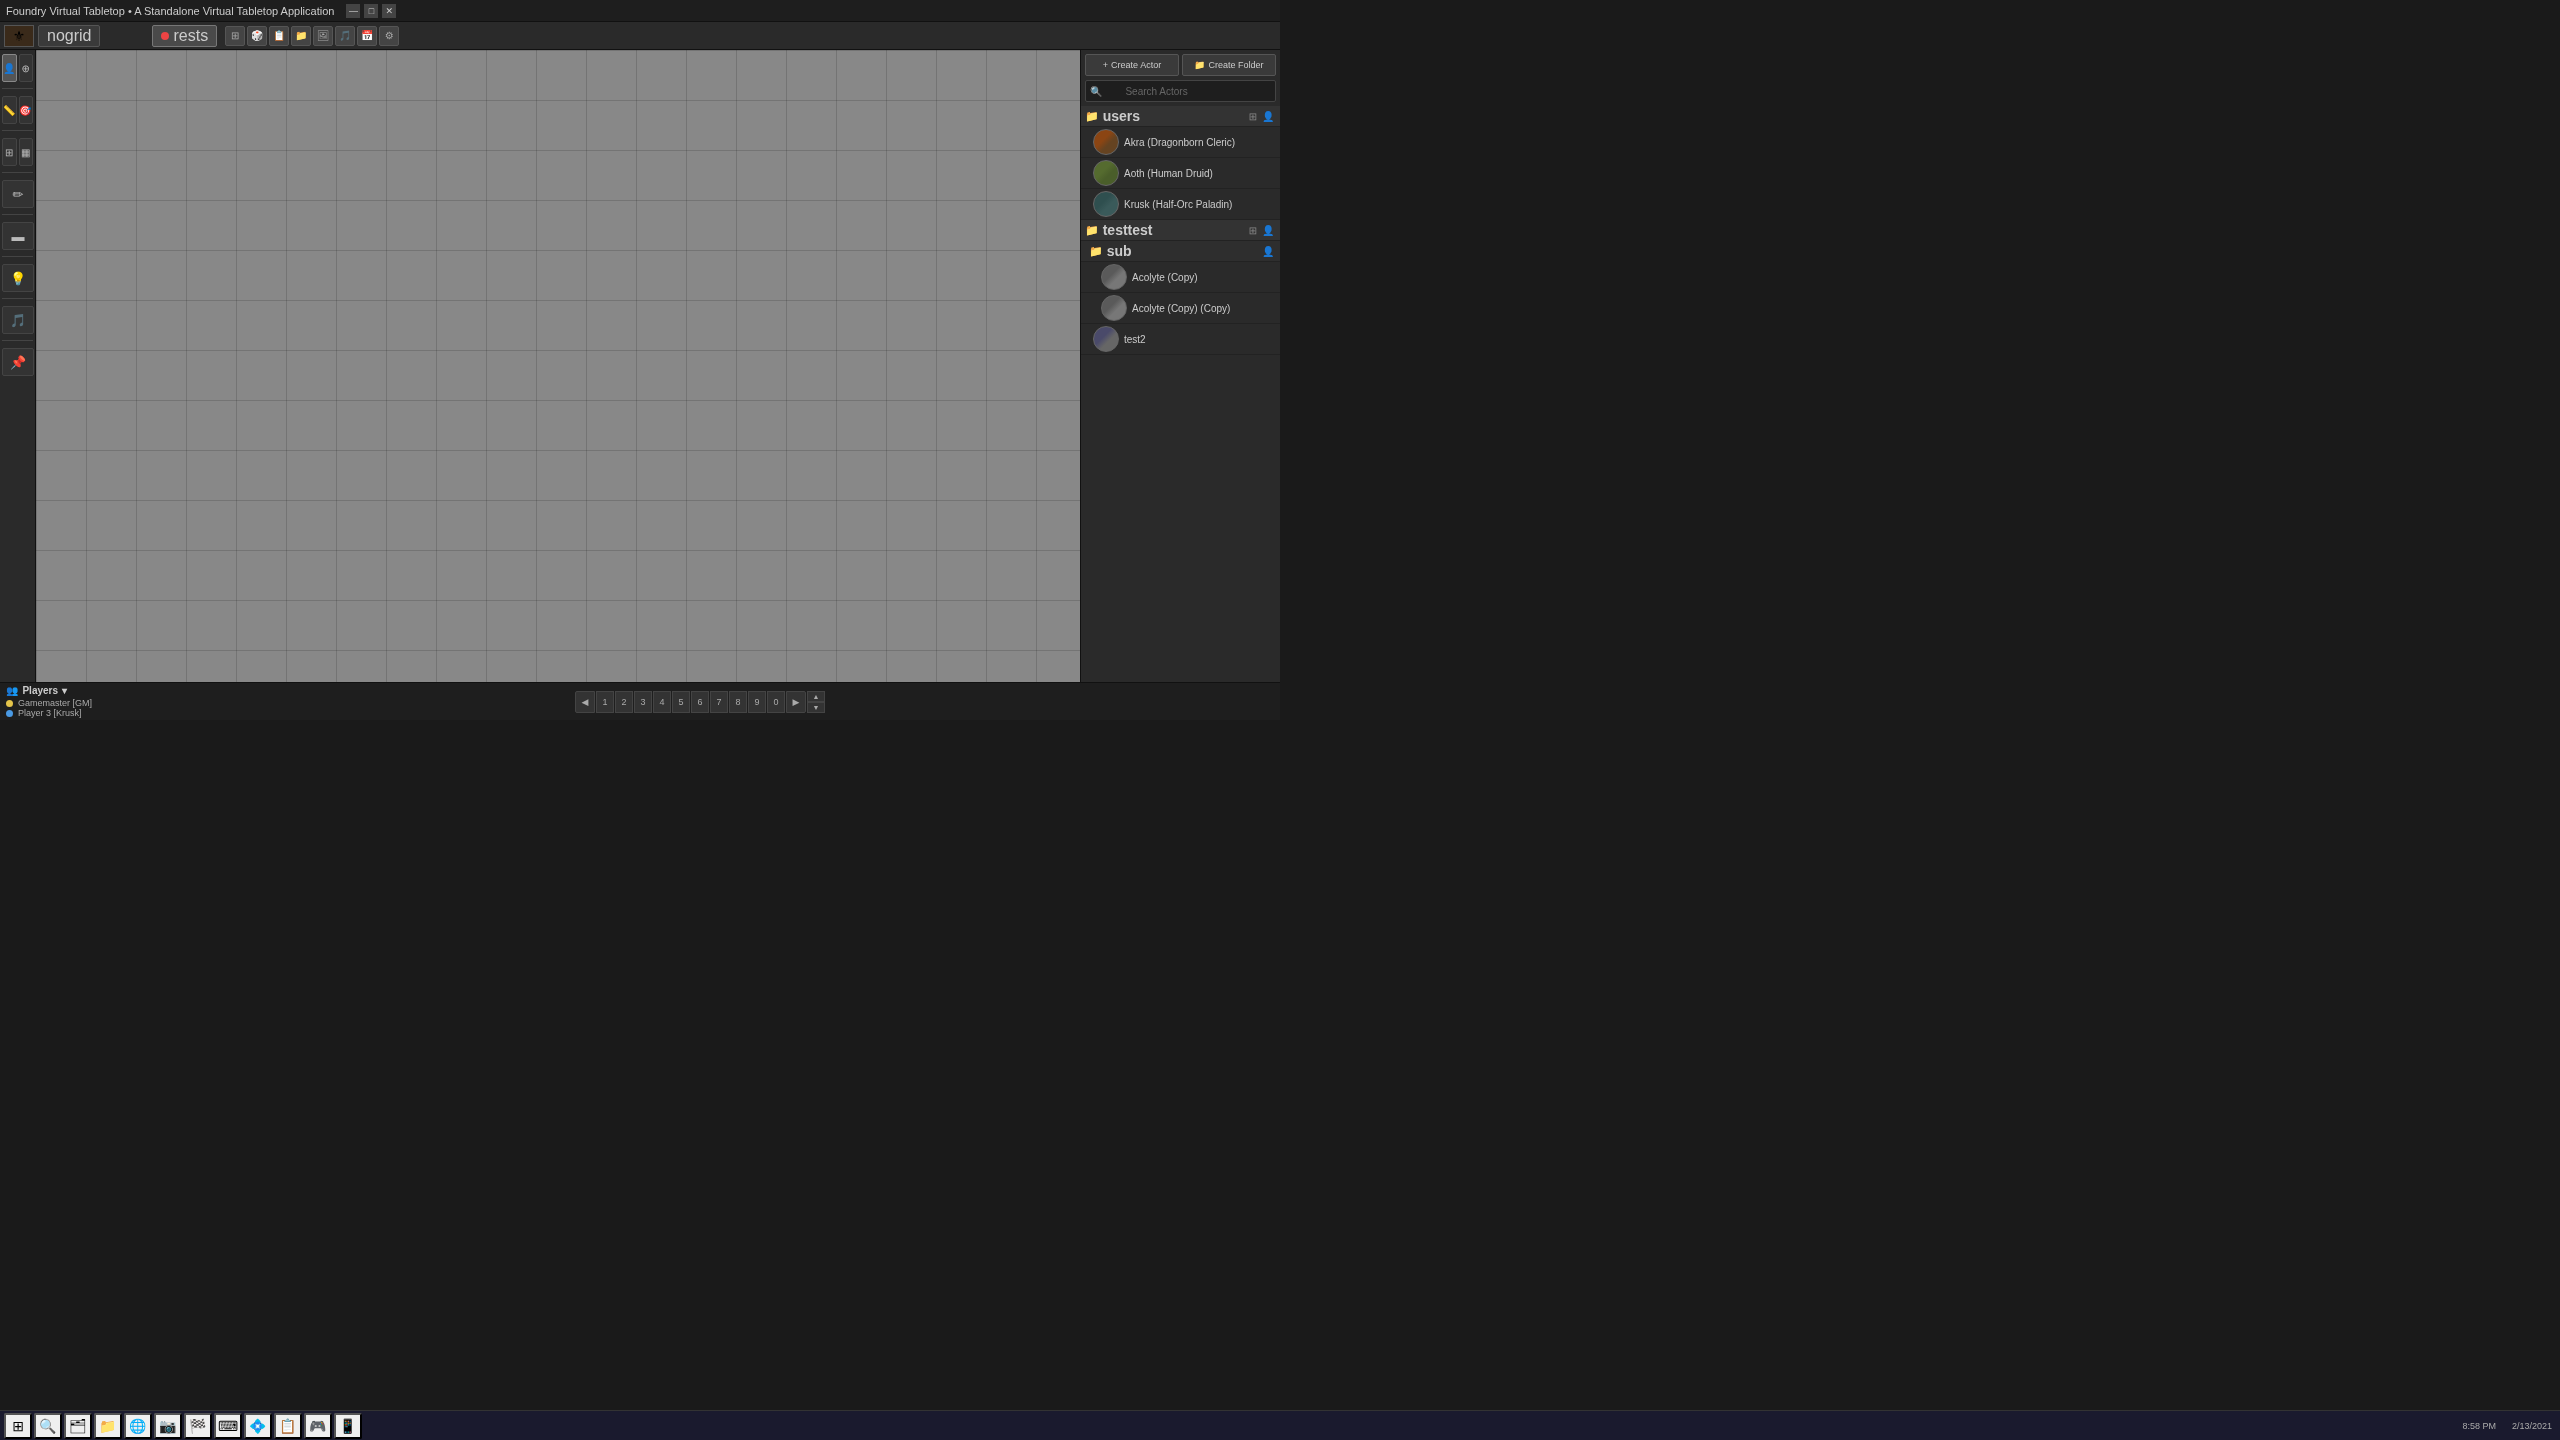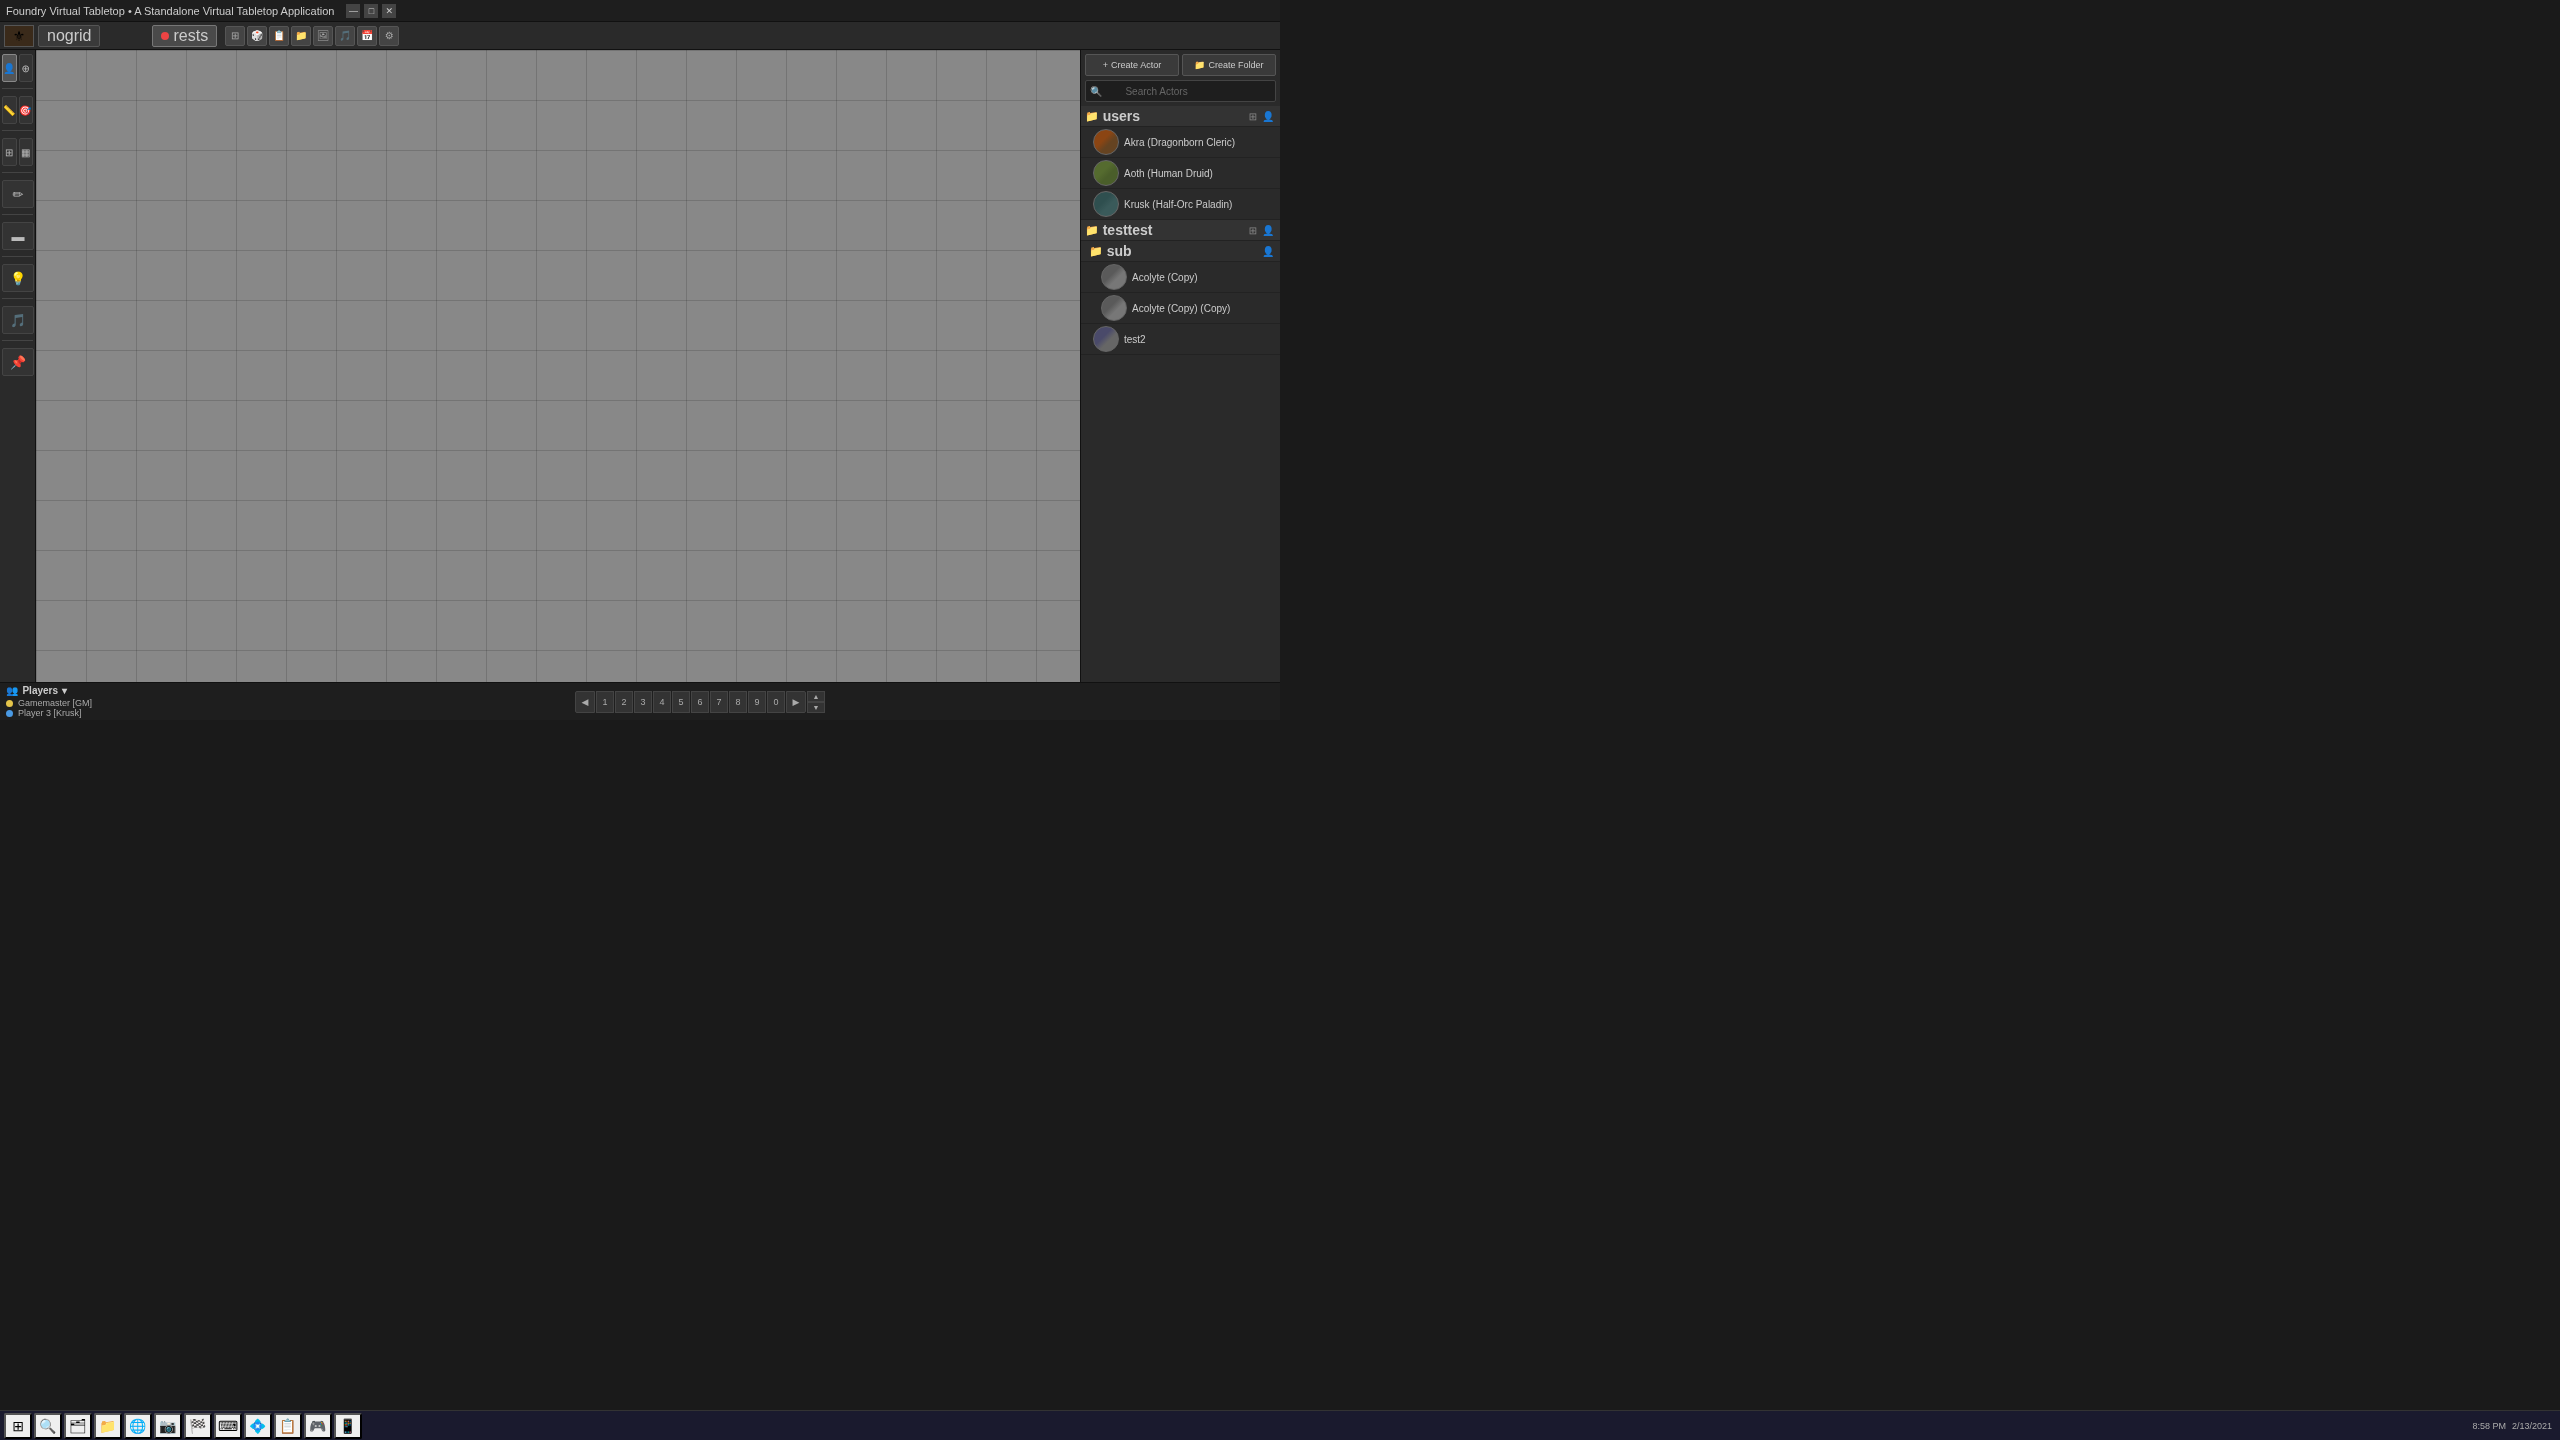--- a/index.html
+++ b/index.html
@@ -418,21 +418,21 @@
       align-items: center;
       justify-content: center;
       font-size: 14px;
       cursor: pointer;
       border-radius: 2px;
     }
     #taskbar-spacer { flex: 1; }
     #taskbar-right {
       display: flex;
       align-items: center;
-      gap: 6px;
+      gap: 16px;
       font-size: 9px;
       color: #aaa;
       padding-right: 4px;
     }
 
     
     .avatar-akra {
       background: linear-gradient(135deg, #8B4513 40%, #654321 60%);
     }
     .avatar-aoth {

